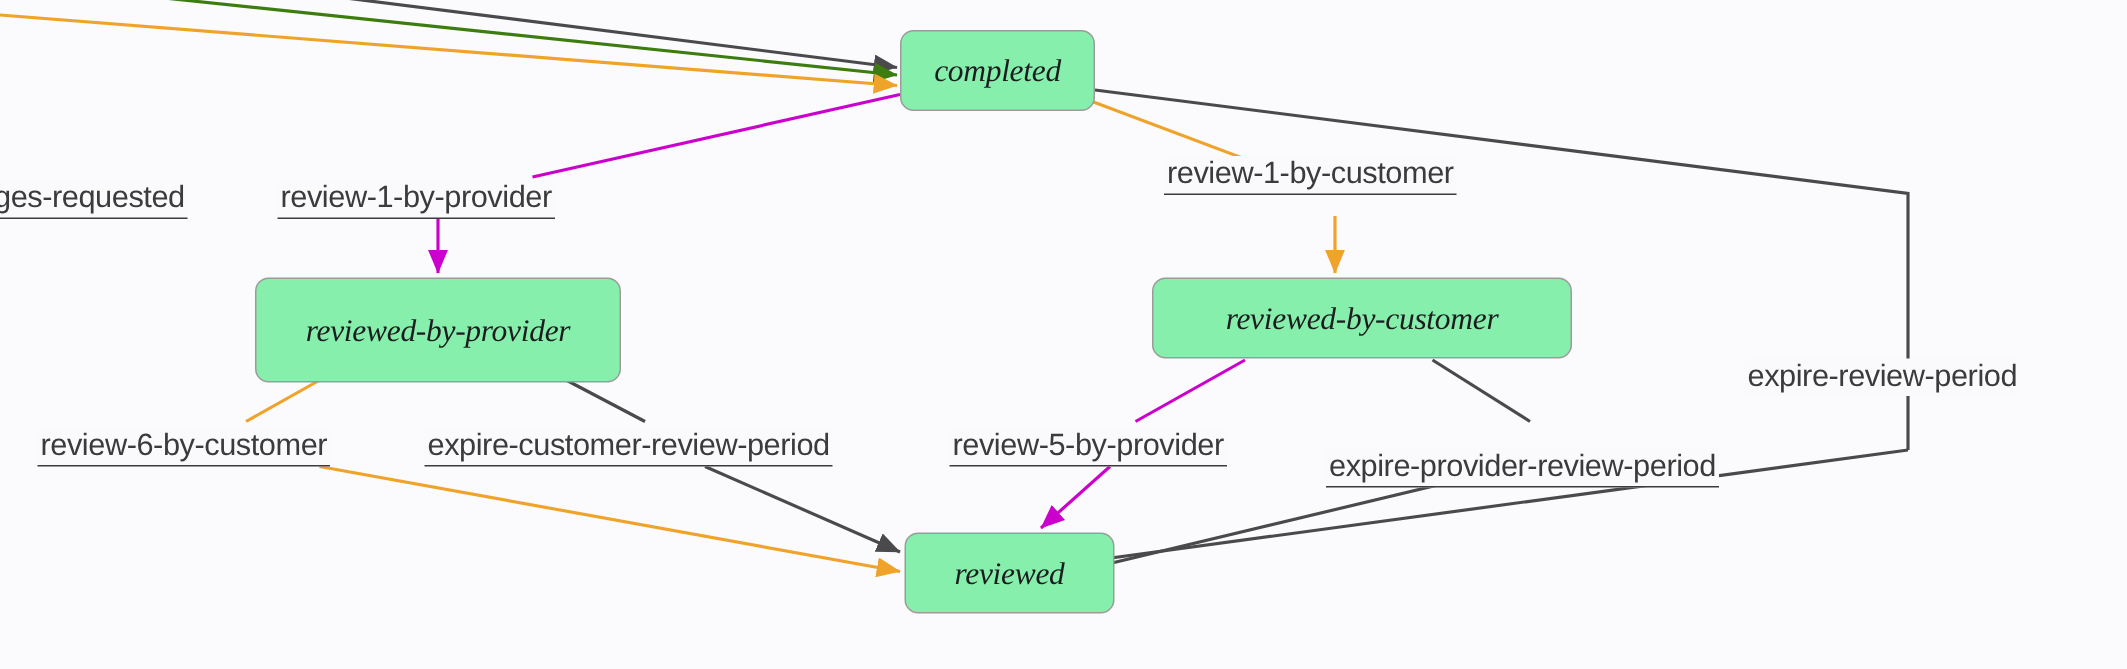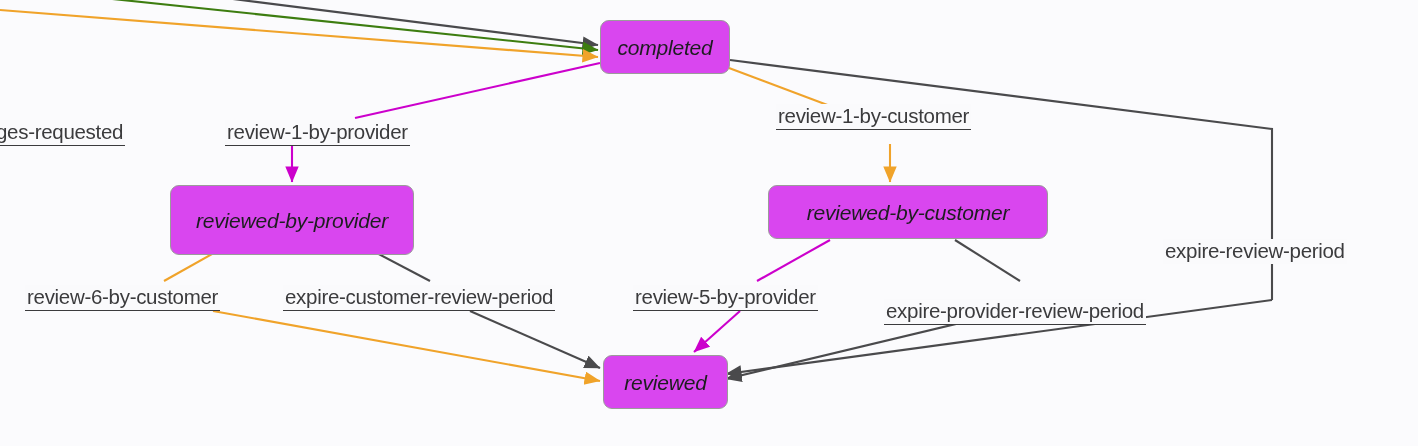--- a/index.html
+++ b/index.html
@@ -18,32 +18,33 @@
   #edge-layer {
     position: absolute;
     left: 0;
     top: 0;
     width: 1418px;
     height: 446px;
   }
   .node {
     position: absolute;
     box-sizing: border-box;
-    background: #d946ef;
+    background: #86efac;
     border: 1.6px solid #9b9b9b;
     border-radius: 9px;
     display: flex;
     align-items: center;
     justify-content: center;
     font-style: italic;
     font-size: 21px;
     color: #1d1d1f;
     letter-spacing: -0.2px;
     white-space: nowrap;
     z-index: 3;
+    font-family: Liberation Serif, serif;
   }
   .node-label {
     display: block;
     line-height: 1;
   }
   .edge-label {
     position: absolute;
     font-size: 20.5px;
     color: #3b3b3d;
     white-space: nowrap;
@@ -104,27 +105,27 @@
   <div id="node-group">
       <div class="node" style="left: 600px; top: 20px; width: 130px; height: 54px;">
         <span class="node-label">completed</span>
       </div>
       <div class="node" style="left: 170px; top: 185px; width: 244px; height: 70px;">
         <span class="node-label">reviewed-by-provider</span>
       </div>
       <div class="node" style="left: 768px; top: 185px; width: 280px; height: 54px;">
         <span class="node-label">reviewed-by-customer</span>
       </div>
-      <div class="node" style="left: 603px; top: 355px; width: 125px; height: 54px;">
+      <div class="node" style="left: 603px; top: 355px; width: 140px; height: 54px;">
         <span class="node-label">reviewed</span>
       </div>
     </div>
   <div id="label-group">
       <div class="edge-label underlined" style="left: -6px; top: 120px;">ges-requested</div>
-      <div class="edge-label underlined" style="left: 185px; top: 120px; margin-left: 40px;">review-1-by-provider</div>
+      <div class="edge-label underlined" style="left: 185px; top: 120px;">review-1-by-provider</div>
       <div class="edge-label underlined" style="left: 776px; top: 104px;">review-1-by-customer</div>
       <div class="edge-label plain" style="left: 1163px; top: 203px; margin-top: 36px;">expire-review-period</div>
       <div class="edge-label underlined" style="left: 25px; top: 285px;">review-6-by-customer</div>
       <div class="edge-label underlined" style="left: 283px; top: 285px;">expire-customer-review-period</div>
       <div class="edge-label underlined" style="left: 633px; top: 285px;">review-5-by-provider</div>
       <div class="edge-label underlined" style="left: 884px; top: 299px;">expire-provider-review-period</div>
     </div>
 
 </div>
 

